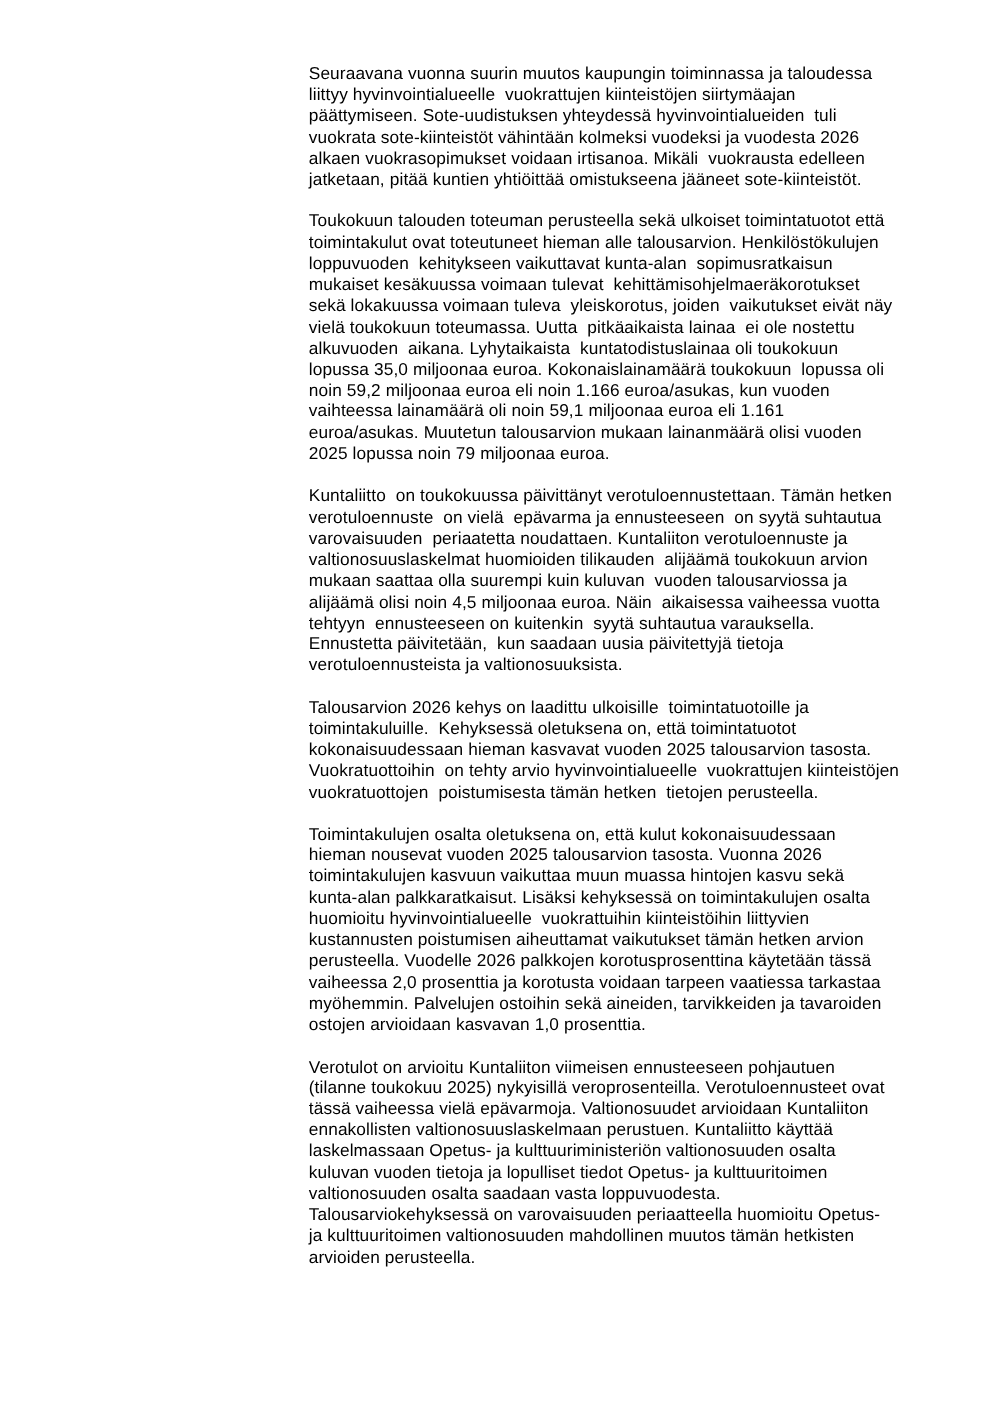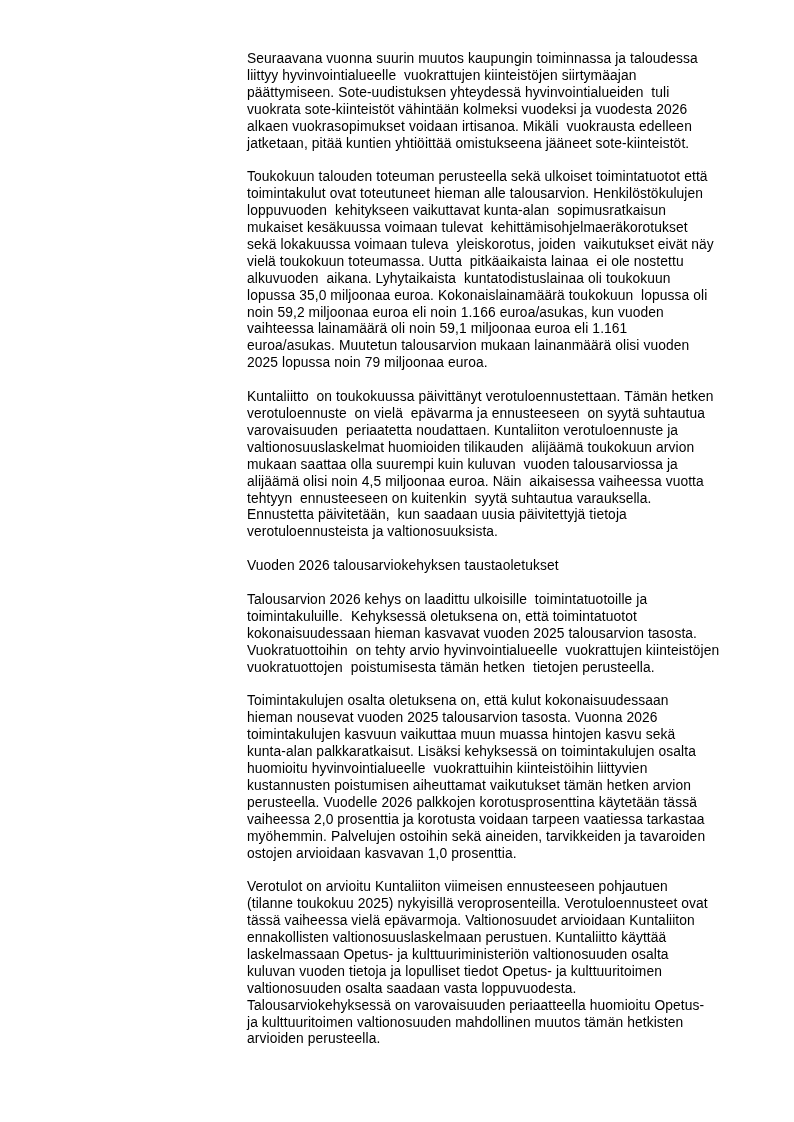--- a/index.html
+++ b/index.html
@@ -65,21 +65,20 @@
 2025 lopussa noin 79 miljoonaa euroa.</p>
     <p class="para">Kuntaliitto  on toukokuussa päivittänyt verotuloennustettaan. Tämän hetken
 verotuloennuste  on vielä  epävarma ja ennusteeseen  on syytä suhtautua
 varovaisuuden  periaatetta noudattaen. Kuntaliiton verotuloennuste ja
 valtionosuuslaskelmat huomioiden tilikauden  alijäämä toukokuun arvion
 mukaan saattaa olla suurempi kuin kuluvan  vuoden talousarviossa ja
 alijäämä olisi noin 4,5 miljoonaa euroa. Näin  aikaisessa vaiheessa vuotta
 tehtyyn  ennusteeseen on kuitenkin  syytä suhtautua varauksella.
 Ennustetta päivitetään,  kun saadaan uusia päivitettyjä tietoja
 verotuloennusteista ja valtionosuuksista.</p>
-    <p class="para heading">Vuoden 2026 talousarviokehyksen taustaoletukset</p>
     <p class="para">Talousarvion 2026 kehys on laadittu ulkoisille  toimintatuotoille ja
 toimintakuluille.  Kehyksessä oletuksena on, että toimintatuotot
 kokonaisuudessaan hieman kasvavat vuoden 2025 talousarvion tasosta.
 Vuokratuottoihin  on tehty arvio hyvinvointialueelle  vuokrattujen kiinteistöjen
 vuokratuottojen  poistumisesta tämän hetken  tietojen perusteella.</p>
     <p class="para">Toimintakulujen osalta oletuksena on, että kulut kokonaisuudessaan
 hieman nousevat vuoden 2025 talousarvion tasosta. Vuonna 2026
 toimintakulujen kasvuun vaikuttaa muun muassa hintojen kasvu sekä
 kunta-alan palkkaratkaisut. Lisäksi kehyksessä on toimintakulujen osalta
 huomioitu hyvinvointialueelle  vuokrattuihin kiinteistöihin liittyvien

